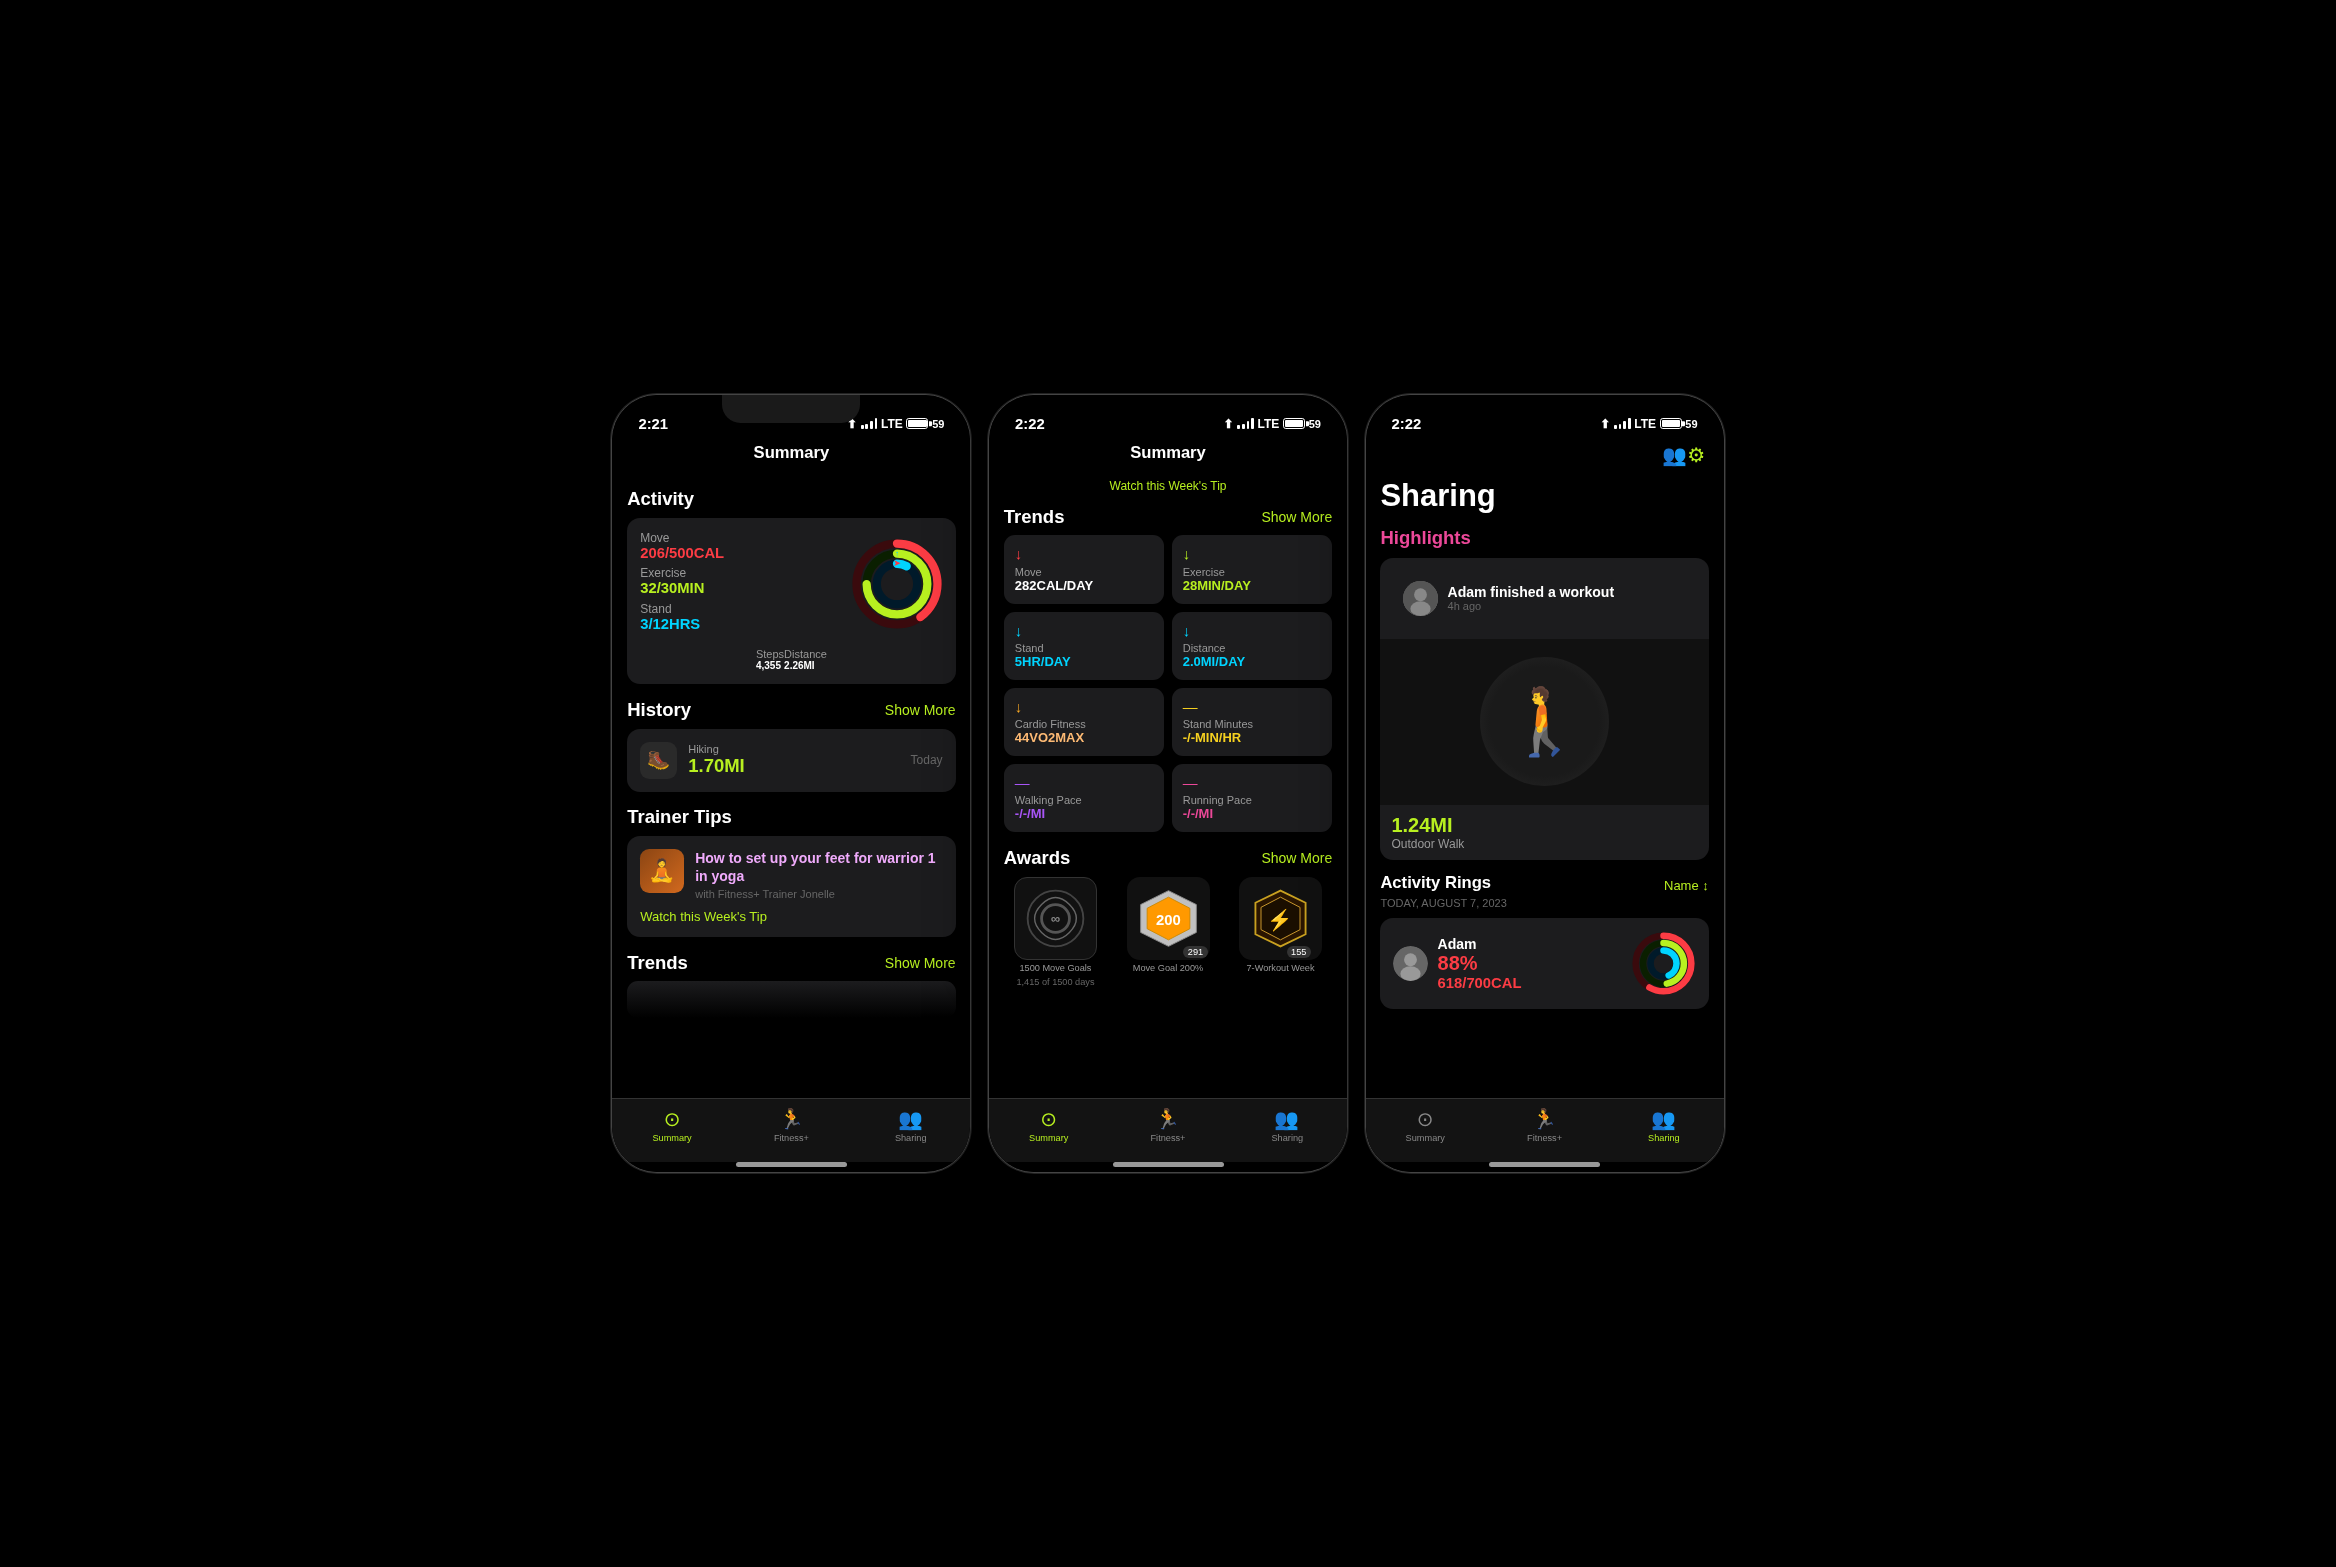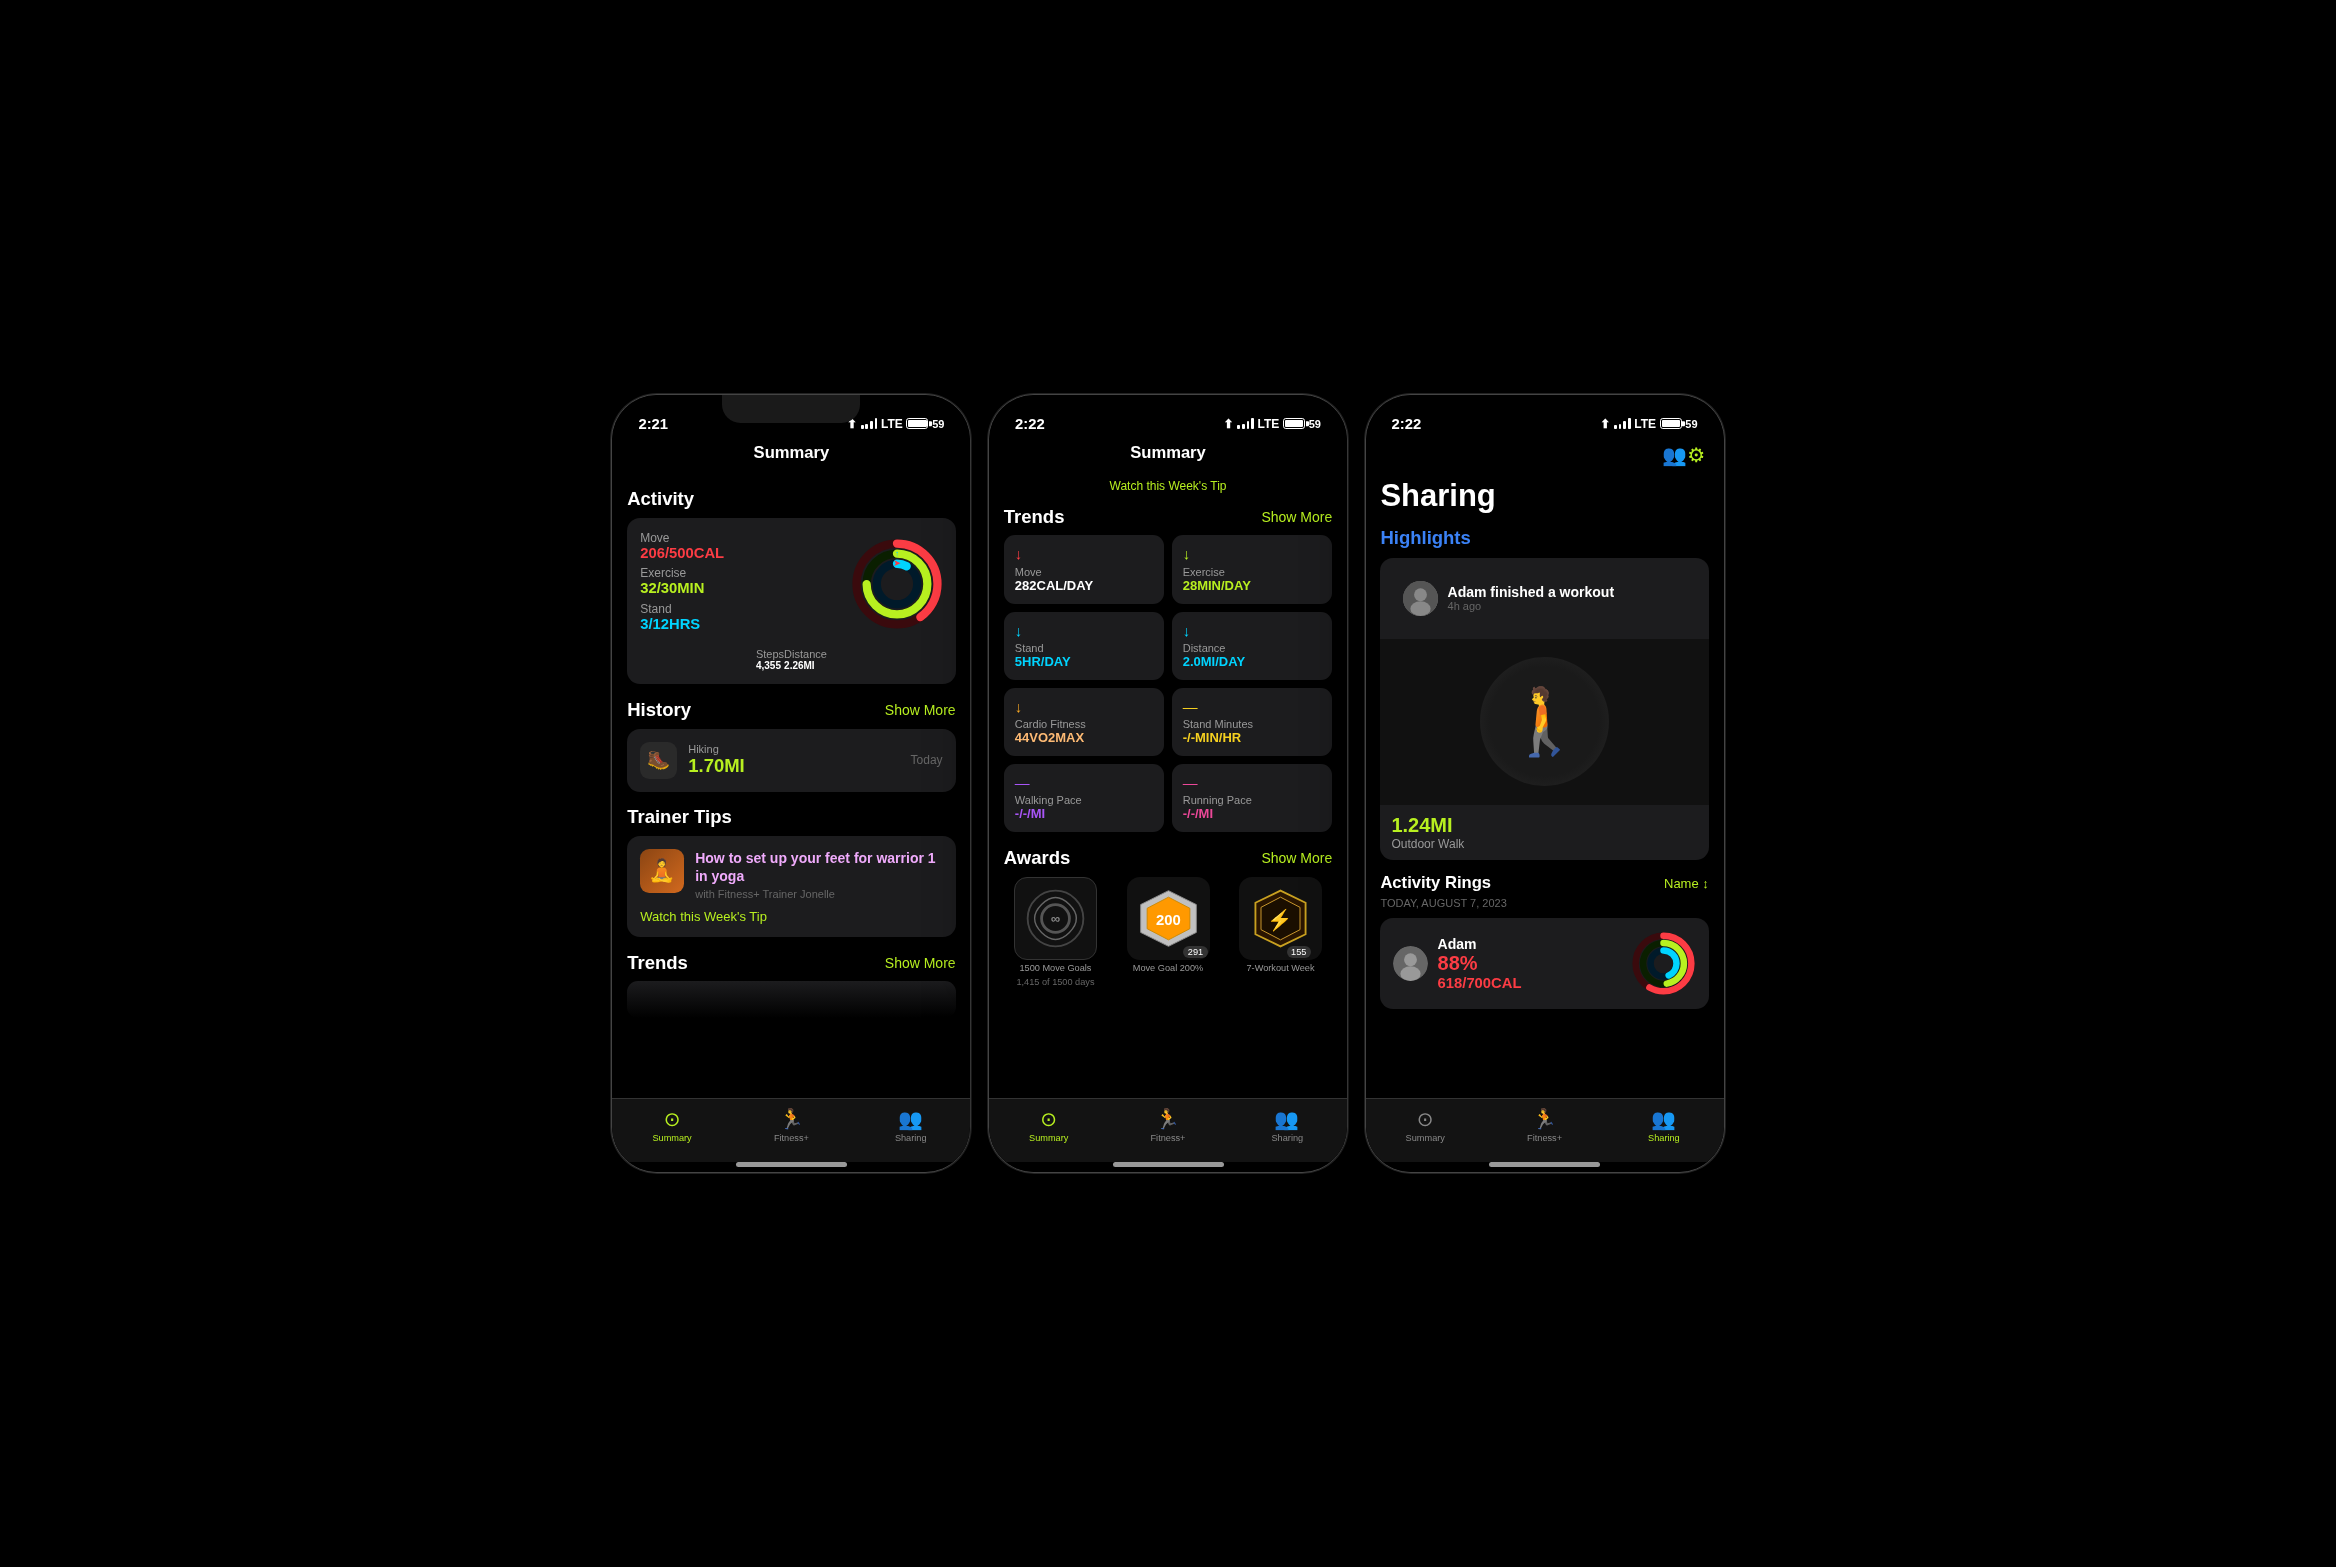--- a/index.html
+++ b/index.html
@@ -297,21 +297,21 @@
     
     .sharing-title {
       font-size: 31px;
       font-weight: 700;
       color: #fff;
       margin: 7.4px 0 13px;
     }
     .highlights-title {
       font-size: 18.5px;
       font-weight: 700;
-      color: #3b82f6;
+      color: #ec4899;
       margin-bottom: 9.2px;
     }
     .highlight-card {
       background: #1c1c1e;
       border-radius: 13px;
       overflow: hidden;
       margin-bottom: 13px;
     }
     .highlight-header {
       display: flex;
@@ -352,21 +352,21 @@
     
     .activity-rings-section {
       background: #1c1c1e;
       border-radius: 13px;
       padding: 13px;
       margin-bottom: 9.2px;
     }
     .ar-header {
       display: flex;
       justify-content: space-between;
-      align-items: center;
+      align-items: flex-end;
       margin-bottom: 3.7px;
     }
     .ar-title { font-size: 16.6px; font-weight: 700; color: #fff; }
     .ar-sort { color: #b8f020; font-size: 13px; }
     .ar-date { font-size: 11px; color: #666; margin-bottom: 9.2px; }
     .ar-person-row {
       display: flex;
       align-items: center;
       gap: 9.2px;
     }

